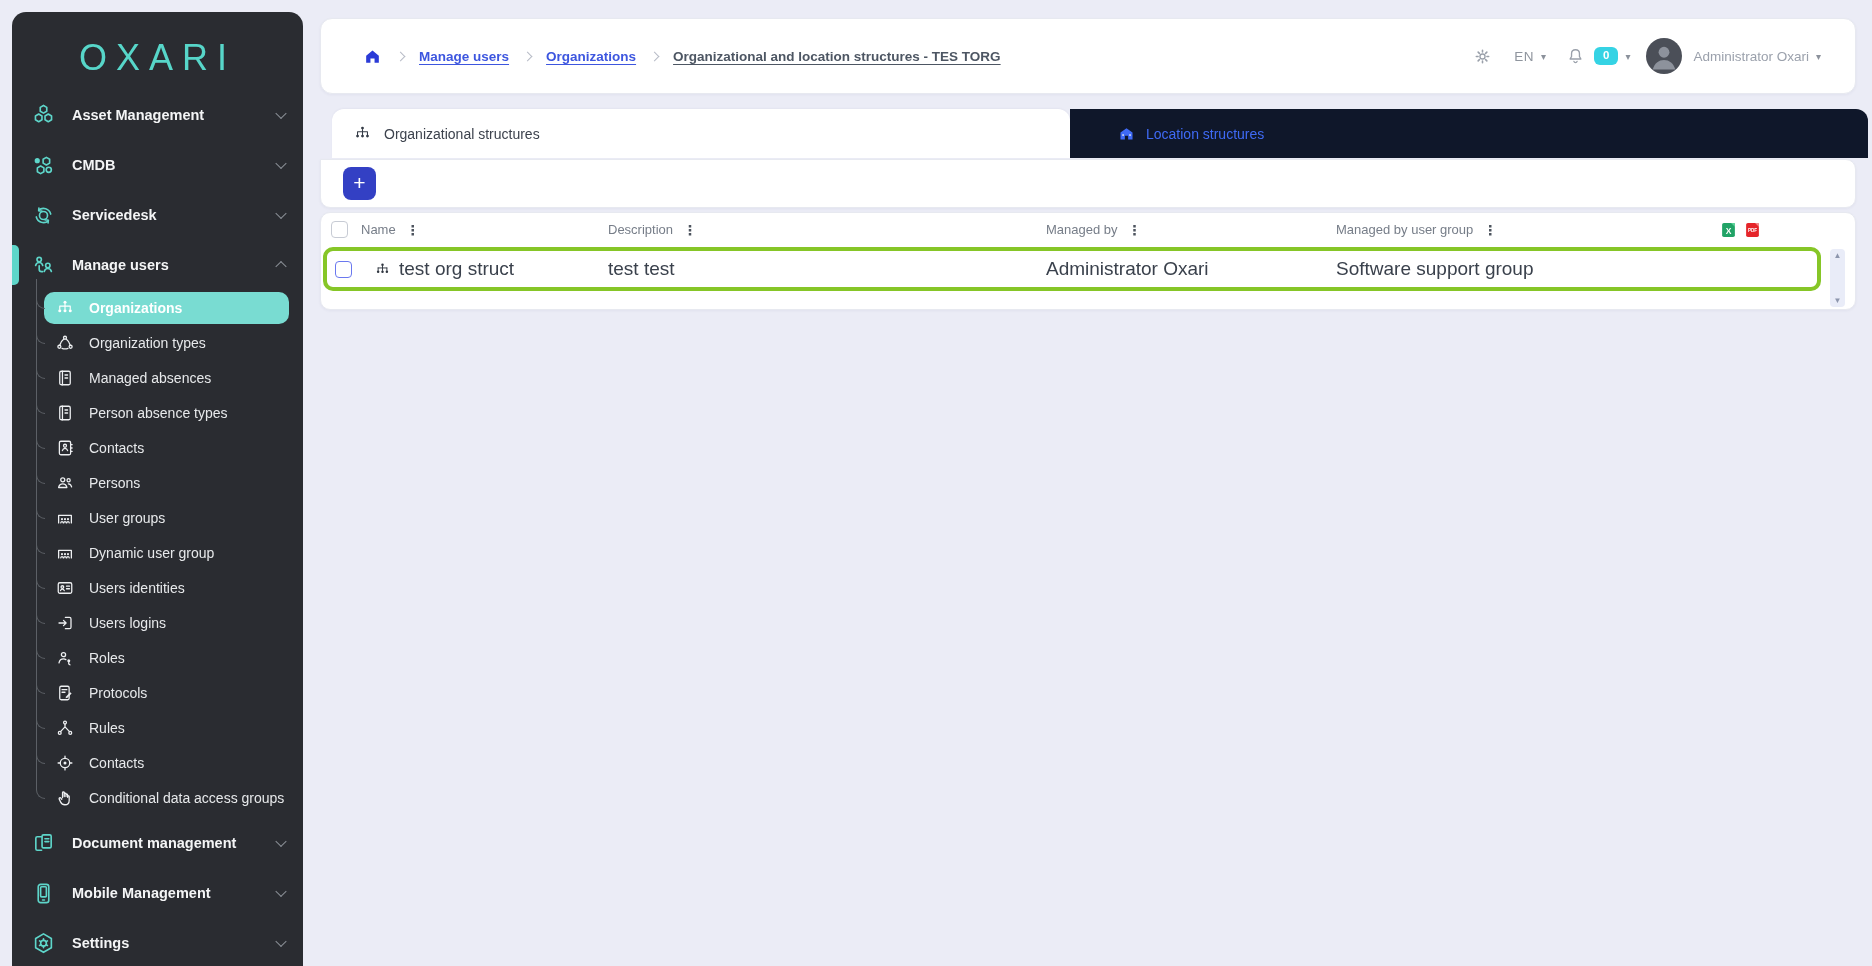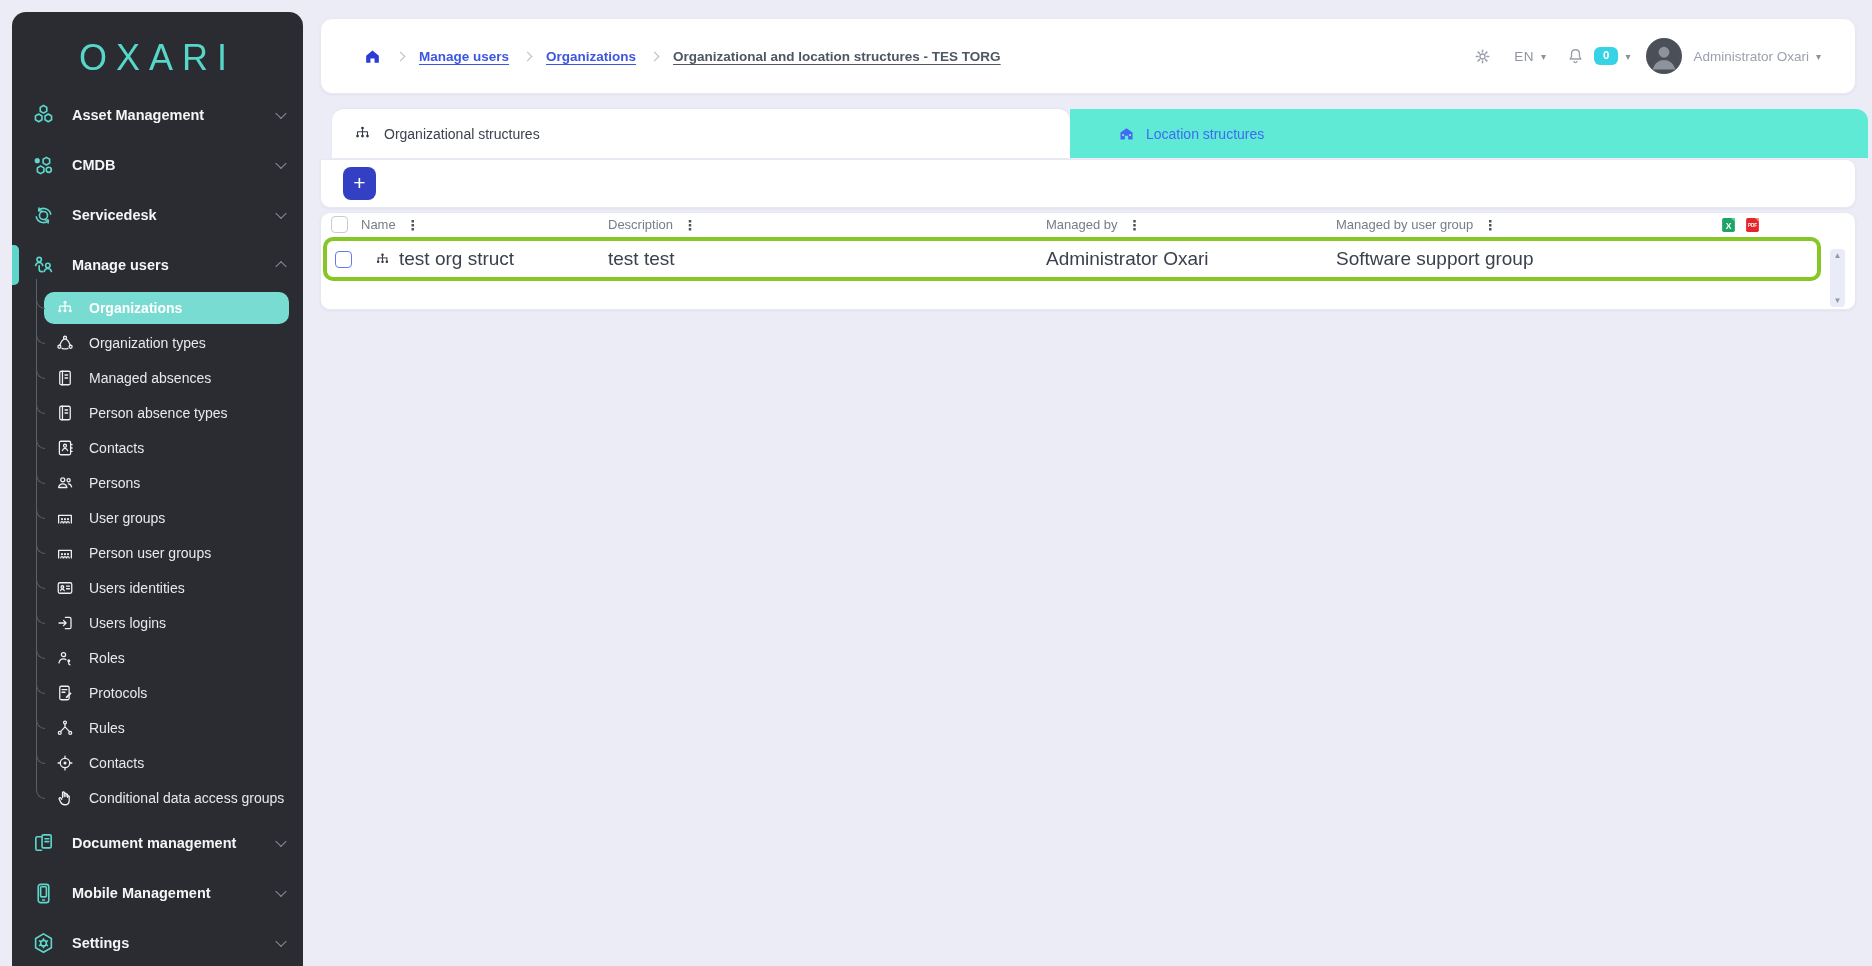--- a/index.html
+++ b/index.html
@@ -56,33 +56,33 @@
   .avatar{width:36px;height:36px;border-radius:50%;background:#4b4f58;overflow:hidden;
     margin-left:16px;flex:none;cursor:pointer;}
   .avatar svg{width:100%;height:100%;}
   .uname{margin-left:11px;color:#9ba1ac;cursor:pointer;white-space:nowrap;}
 
   .tabs{position:absolute;left:0;top:109px;width:1536px;height:49px;display:flex;padding-left:12px;}
   .tab-active{width:738px;background:#fff;border-radius:12px 12px 0 0;display:flex;align-items:center;
     gap:13px;padding-left:22px;box-sizing:border-box;color:#3c424d;font-size:14px;cursor:pointer;
     box-shadow:0 -1px 2px rgba(40,50,90,.04);}
   .tab-active .icn{width:17px;height:17px;color:#343b46;}
-  .tab-inactive{flex:1;background:#5eead4;border-radius:0 12px 0 0;display:flex;align-items:center;
+  .tab-inactive{flex:1;background:#0f172a;border-radius:0 12px 0 0;display:flex;align-items:center;
     gap:11px;padding-left:48px;color:#3f6af5;font-size:14px;cursor:pointer;}
   .tab-inactive .icn{width:17px;height:17px;color:#3f6af5;}
 
   .toolbar{position:absolute;left:0;top:159px;width:1536px;height:49px;border-radius:0 10px 10px 10px;
     box-sizing:border-box;display:flex;align-items:center;padding-left:22px;}
   .add-btn{width:33px;height:33px;border:none;border-radius:8px;background:#3340c4;color:#fff;
     font-size:21px;font-weight:400;cursor:pointer;display:flex;align-items:center;justify-content:center;
     line-height:1;padding:0 0 2px 0;}
 
   .table-card{position:absolute;left:0;top:212px;width:1536px;height:98px;border-radius:10px;
     box-sizing:border-box;}
-  .thead{height:23px;display:grid;grid-template-columns:40px 247px 438px 290px auto;
+  .thead{height:33px;display:grid;grid-template-columns:40px 247px 438px 290px auto;
     align-items:center;color:#767d88;font-size:13px;position:relative;}
   .cb{width:15px;height:15px;border:1.5px solid #c7cbd4;border-radius:4px;background:#fff;
     margin-left:10px;cursor:pointer;flex:none;}
   .th{display:flex;align-items:center;gap:10px;}
   .kebab{color:#4d545e;font-size:14px;font-weight:700;cursor:pointer;letter-spacing:0;}
   .exports{position:absolute;right:94px;top:50%;transform:translateY(-50%);display:flex;gap:7px;}
   .exports .icn{width:17px;height:19px;cursor:pointer;}
   .grow{height:44px;margin:1px 34px 0 2px;border:4px solid #86c627;border-radius:10px;background:#fff;
     display:grid;grid-template-columns:34px 247px 438px 290px auto;align-items:center;
     color:#3a414c;font-size:19px;box-sizing:border-box;cursor:pointer;}
@@ -225,21 +225,21 @@
           <div class="sub-item">
             <span class="icn">
               <svg viewBox="0 0 24 24" fill="none" stroke="currentColor" stroke-width="1.7" stroke-linecap="round" stroke-linejoin="round">
                 <path d="M3.5 18.5v-10h17v10"></path>
                 <circle cx="8" cy="13.5" r="1.4" fill="currentColor" stroke="none"></circle>
                 <circle cx="12" cy="13.5" r="1.4" fill="currentColor" stroke="none"></circle>
                 <circle cx="16" cy="13.5" r="1.4" fill="currentColor" stroke="none"></circle>
                 <path d="M6.3 18.5c.2-1.1.9-1.8 1.7-1.8s1.5.7 1.7 1.8M10.3 18.5c.2-1.1.9-1.8 1.7-1.8s1.5.7 1.7 1.8M14.3 18.5c.2-1.1.9-1.8 1.7-1.8s1.5.7 1.7 1.8"></path>
               </svg>
             </span>
-            <span class="lbl">Person user groups</span>
+            <span class="lbl">Dynamic user group</span>
           </div>
           <div class="sub-item">
             <span class="icn">
               <svg viewBox="0 0 24 24" fill="none" stroke="currentColor" stroke-width="1.7" stroke-linecap="round" stroke-linejoin="round">
                 <rect x="3" y="5" width="18" height="14" rx="2"></rect>
                 <circle cx="8.5" cy="10.8" r="1.8"></circle>
                 <path d="M6 15.5c.4-1.2 1.4-2 2.5-2s2.1.8 2.5 2M14 9.5h4M14 13h4"></path>
               </svg>
             </span>
             <span class="lbl">Users identities</span>

